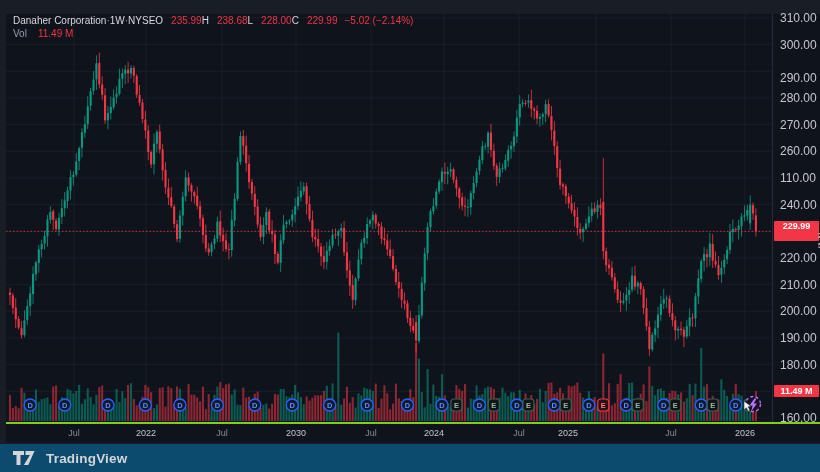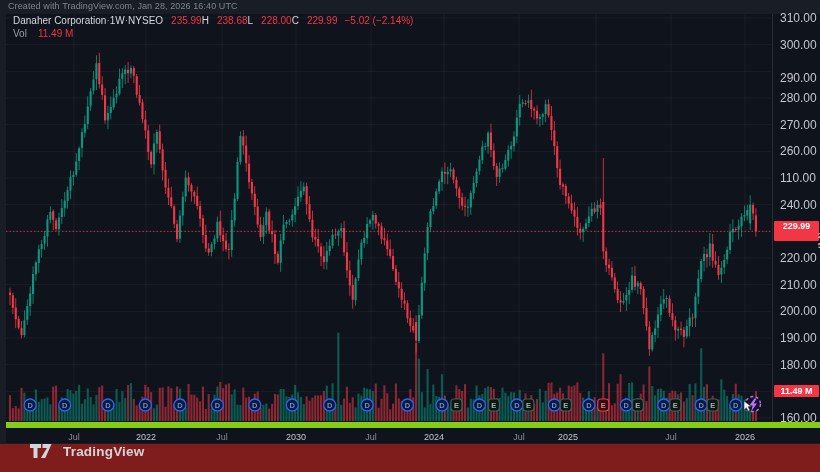--- a/index.html
+++ b/index.html
@@ -11,32 +11,31 @@
   .legend{position:absolute;left:13px;top:15px;font-size:10px;color:#d6d9de;display:flex;align-items:baseline;white-space:nowrap;z-index:5;}
   .legend2{position:absolute;left:13px;top:28px;font-size:10px;color:#9a9ea8;display:flex;gap:4px;align-items:baseline;z-index:5;}
   .legend .pair{display:flex;gap:1px;}
   .t{color:#d6d9de;} .dim{color:#9a9ea8;} .red{color:#f23645;padding-left:7px;}
   .price-axis{position:absolute;left:772px;top:14px;width:48px;height:408px;border-left:1px solid #272c36;z-index:4;}
   .pl{position:absolute;left:7px;height:10px;line-height:10px;font-size:12px;color:#c4c7ce;}
   .badge{position:absolute;left:1px;right:2px;background:#f23645;color:#ffffff;text-align:center;border-radius:1px;z-index:6;}
   .price-badge{height:20px;font-size:9px;font-weight:700;line-height:10px;}
   .price-badge .countdown{font-weight:400;font-size:8px;opacity:.95;padding-left:44px;}
   .vol-badge{height:12px;font-size:9px;font-weight:700;line-height:12px;}
-  .time-axis{position:absolute;left:6px;top:422px;width:814px;height:21px;border-top:6px solid #84cc16;z-index:4;}
+  .time-axis{position:absolute;left:6px;top:422px;width:814px;height:21px;border-top:2px solid #84cc16;z-index:4;}
   .tl{position:absolute;top:4px;width:44px;margin-left:-22px;text-align:center;font-size:9px;}
   .tl-year{color:#c4c7ce;} .tl-month{color:#868b94;}
-  .footer{position:absolute;left:0;top:444px;width:820px;height:28px;background:#7f1d1d;display:flex;align-items:flex-start;padding-left:30px;gap:7px;box-sizing:border-box;}
+  .footer{position:absolute;left:0;top:444px;width:820px;height:28px;background:#0c4a6e;display:flex;align-items:center;padding-left:13px;gap:7px;box-sizing:border-box;}
   .brand{font-size:13.5px;font-weight:700;color:#d2d5da;letter-spacing:.2px;}
 </style>
 </head>
 <body>
 
 <div class="stage">
 
-  <div class="attribution">Created with TradingView.com, Jan 28, 2026 16:40 UTC</div>
 
   <div class="panel"></div>
 
   <svg class="plot" id="plot" width="765" height="408">
       <g>
         <line x1="0" x2="765" y1="3.9697333000000583" y2="3.9697333000000583" stroke="rgba(240,243,250,0.05)" stroke-width="1"></line>
         <line x1="0" x2="765" y1="30.63643330000005" y2="30.63643330000005" stroke="rgba(240,243,250,0.05)" stroke-width="1"></line>
         <line x1="0" x2="765" y1="57.30313330000004" y2="57.30313330000004" stroke="rgba(240,243,250,0.05)" stroke-width="1"></line>
         <line x1="0" x2="765" y1="83.96983330000003" y2="83.96983330000003" stroke="rgba(240,243,250,0.05)" stroke-width="1"></line>
         <line x1="0" x2="765" y1="110.63653330000004" y2="110.63653330000004" stroke="rgba(240,243,250,0.05)" stroke-width="1"></line>

